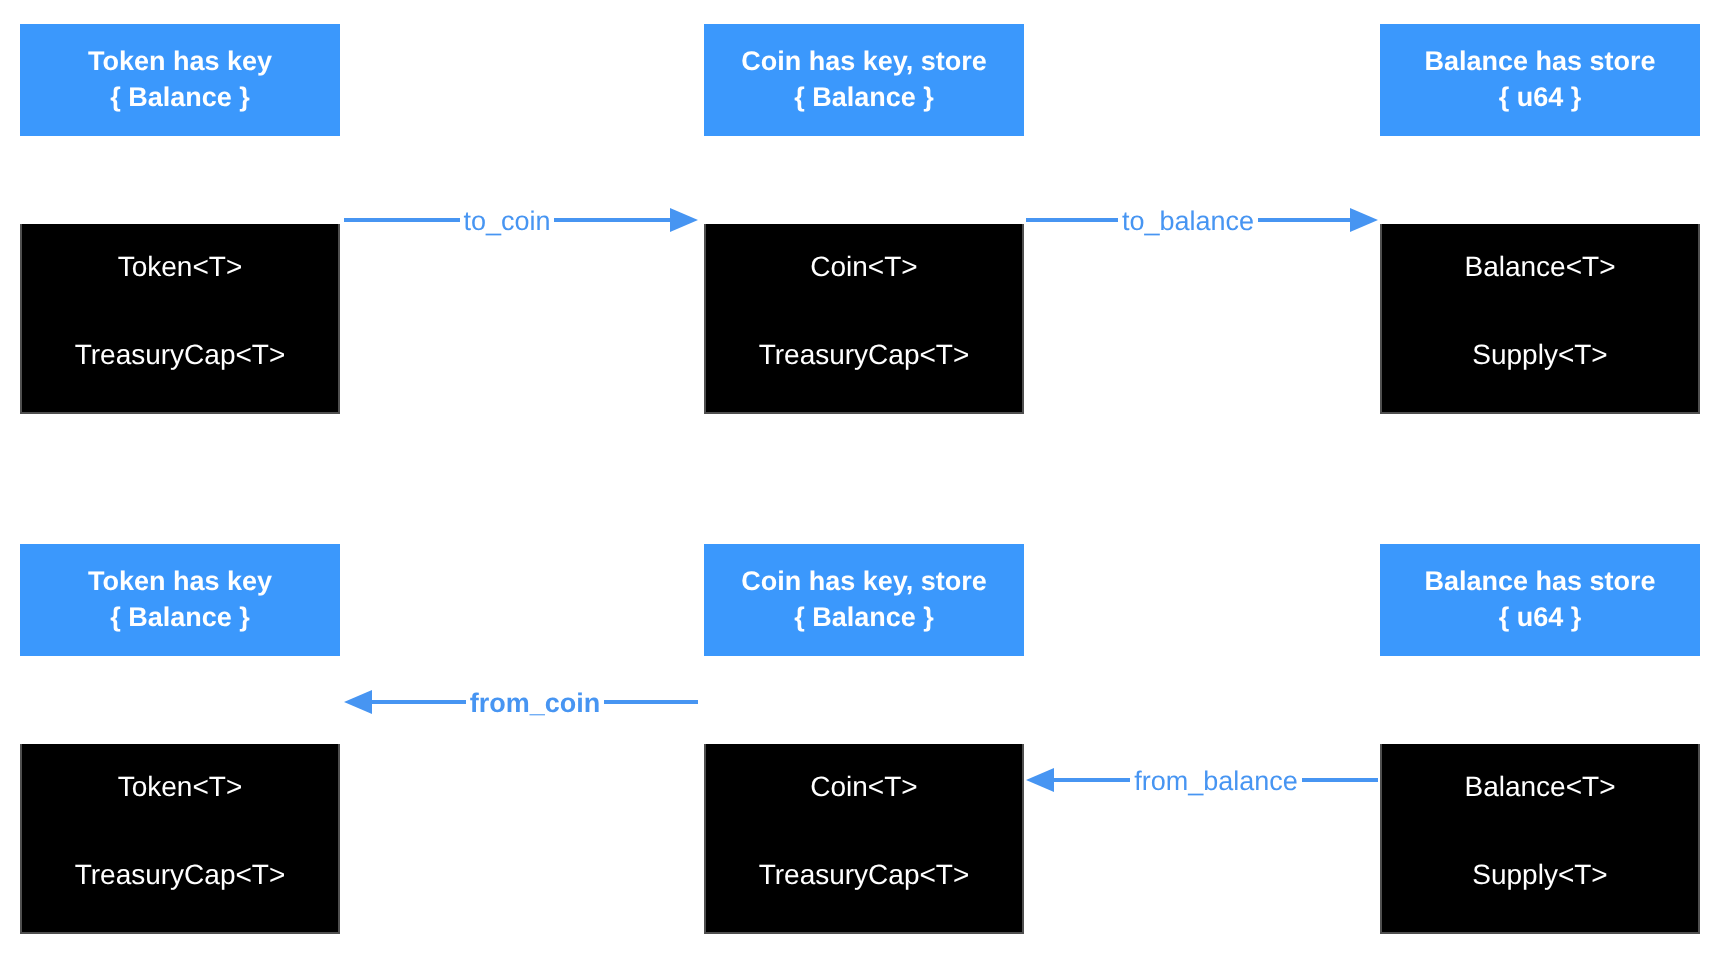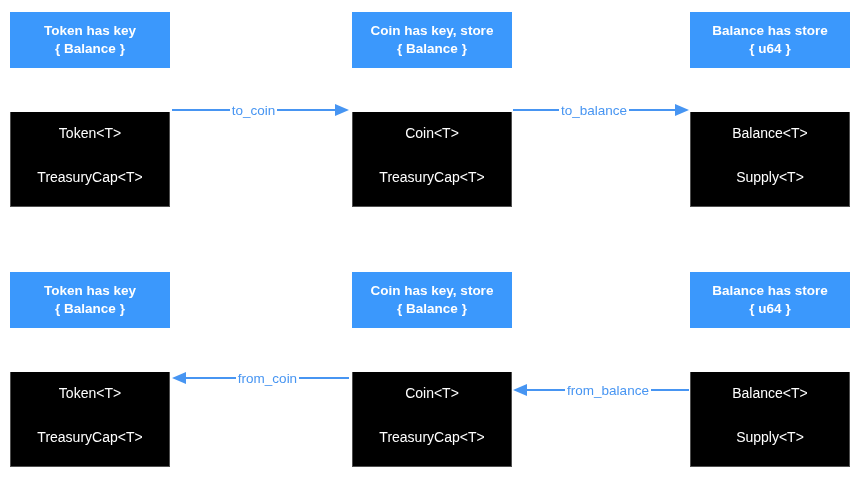--- a/index.html
+++ b/index.html
@@ -76,21 +76,21 @@
   
   .pos-r0-b0 { left: 10px;  top: 12px; }
   .pos-r0-b1 { left: 352px; top: 12px; }
   .pos-r0-b2 { left: 690px; top: 12px; }
   .pos-r1-b0 { left: 10px;  top: 272px; }
   .pos-r1-b1 { left: 352px; top: 272px; }
   .pos-r1-b2 { left: 690px; top: 272px; }
 
   .pos-r0-a0 { left: 172px; top: 100px; width: 177px; }
   .pos-r0-a1 { left: 513px; top: 100px; width: 176px; }
-  .pos-r1-a0 { left: 172px; top: 368px; width: 177px; }
+  .pos-r1-a0 { left: 172px; top: 341px; width: 177px; font-weight: bold; }
   .pos-r1-a1 { left: 513px; top: 360px; width: 176px; margin-top: 20px; }
 </style>
 </head>
 <body>
 
 <div class="canvas">
 
   <div class="box pos-r0-b0">
     <div class="box-header">
       <span>Token has key</span>

